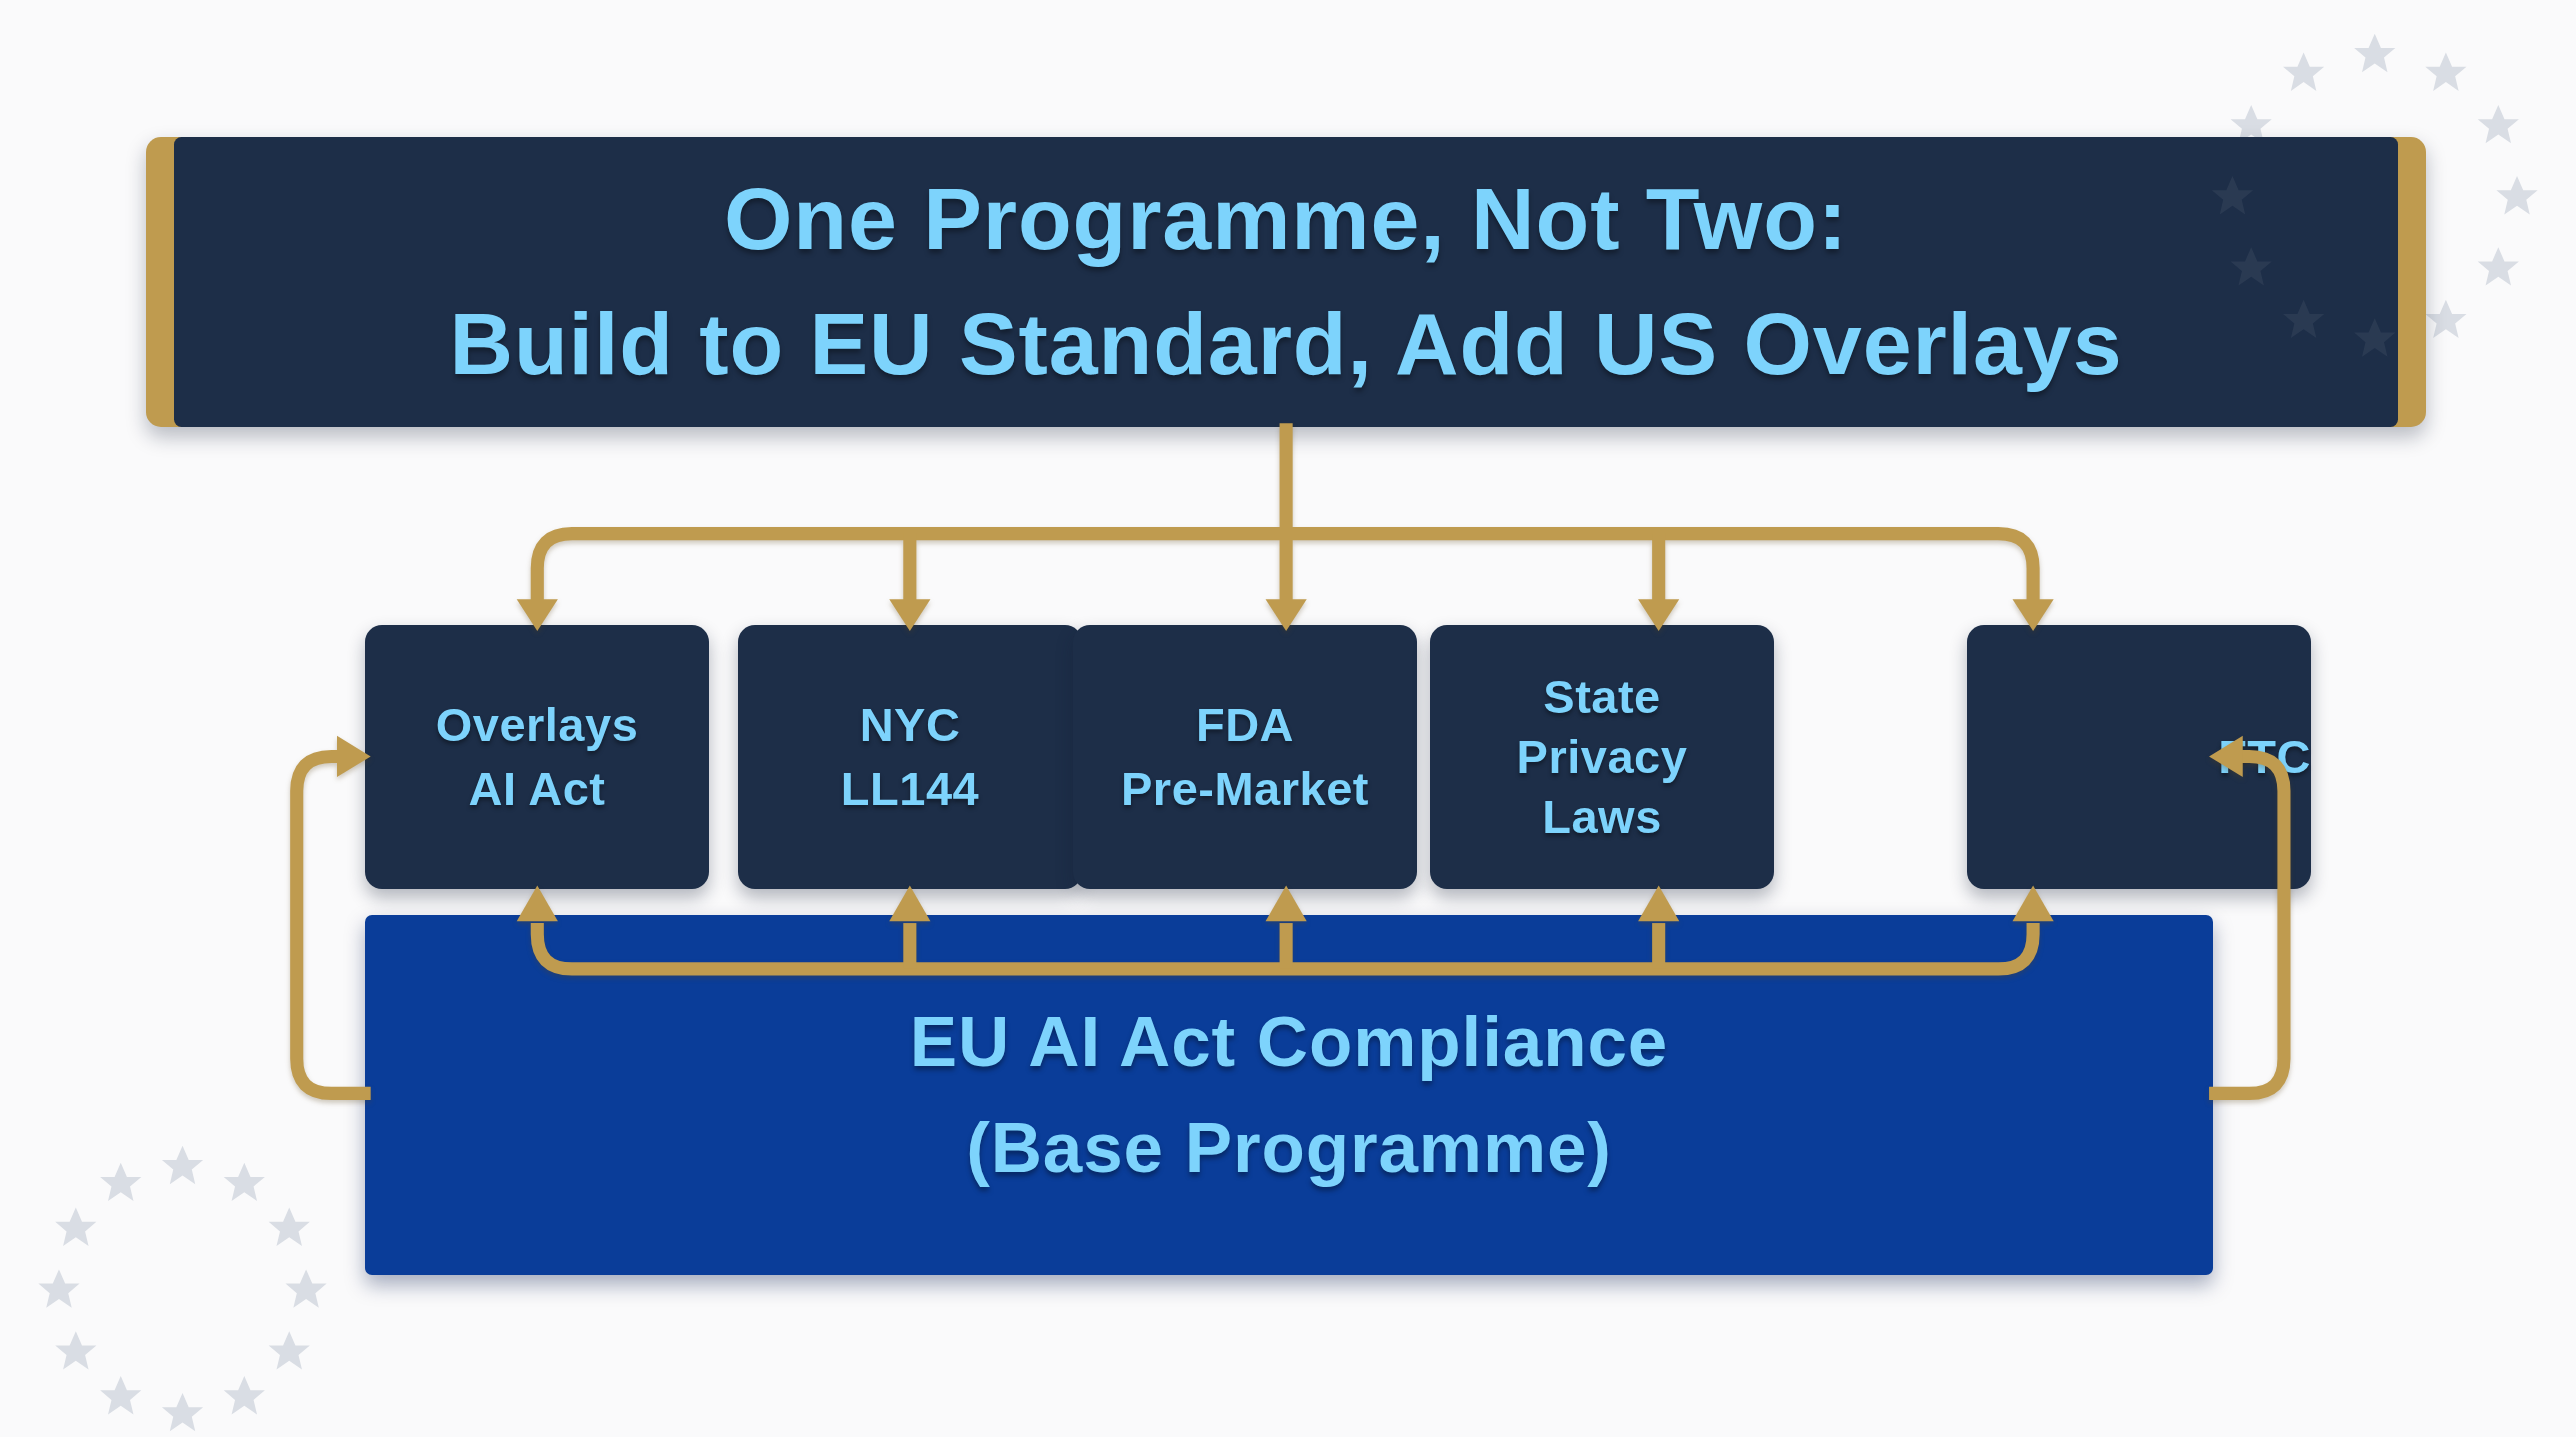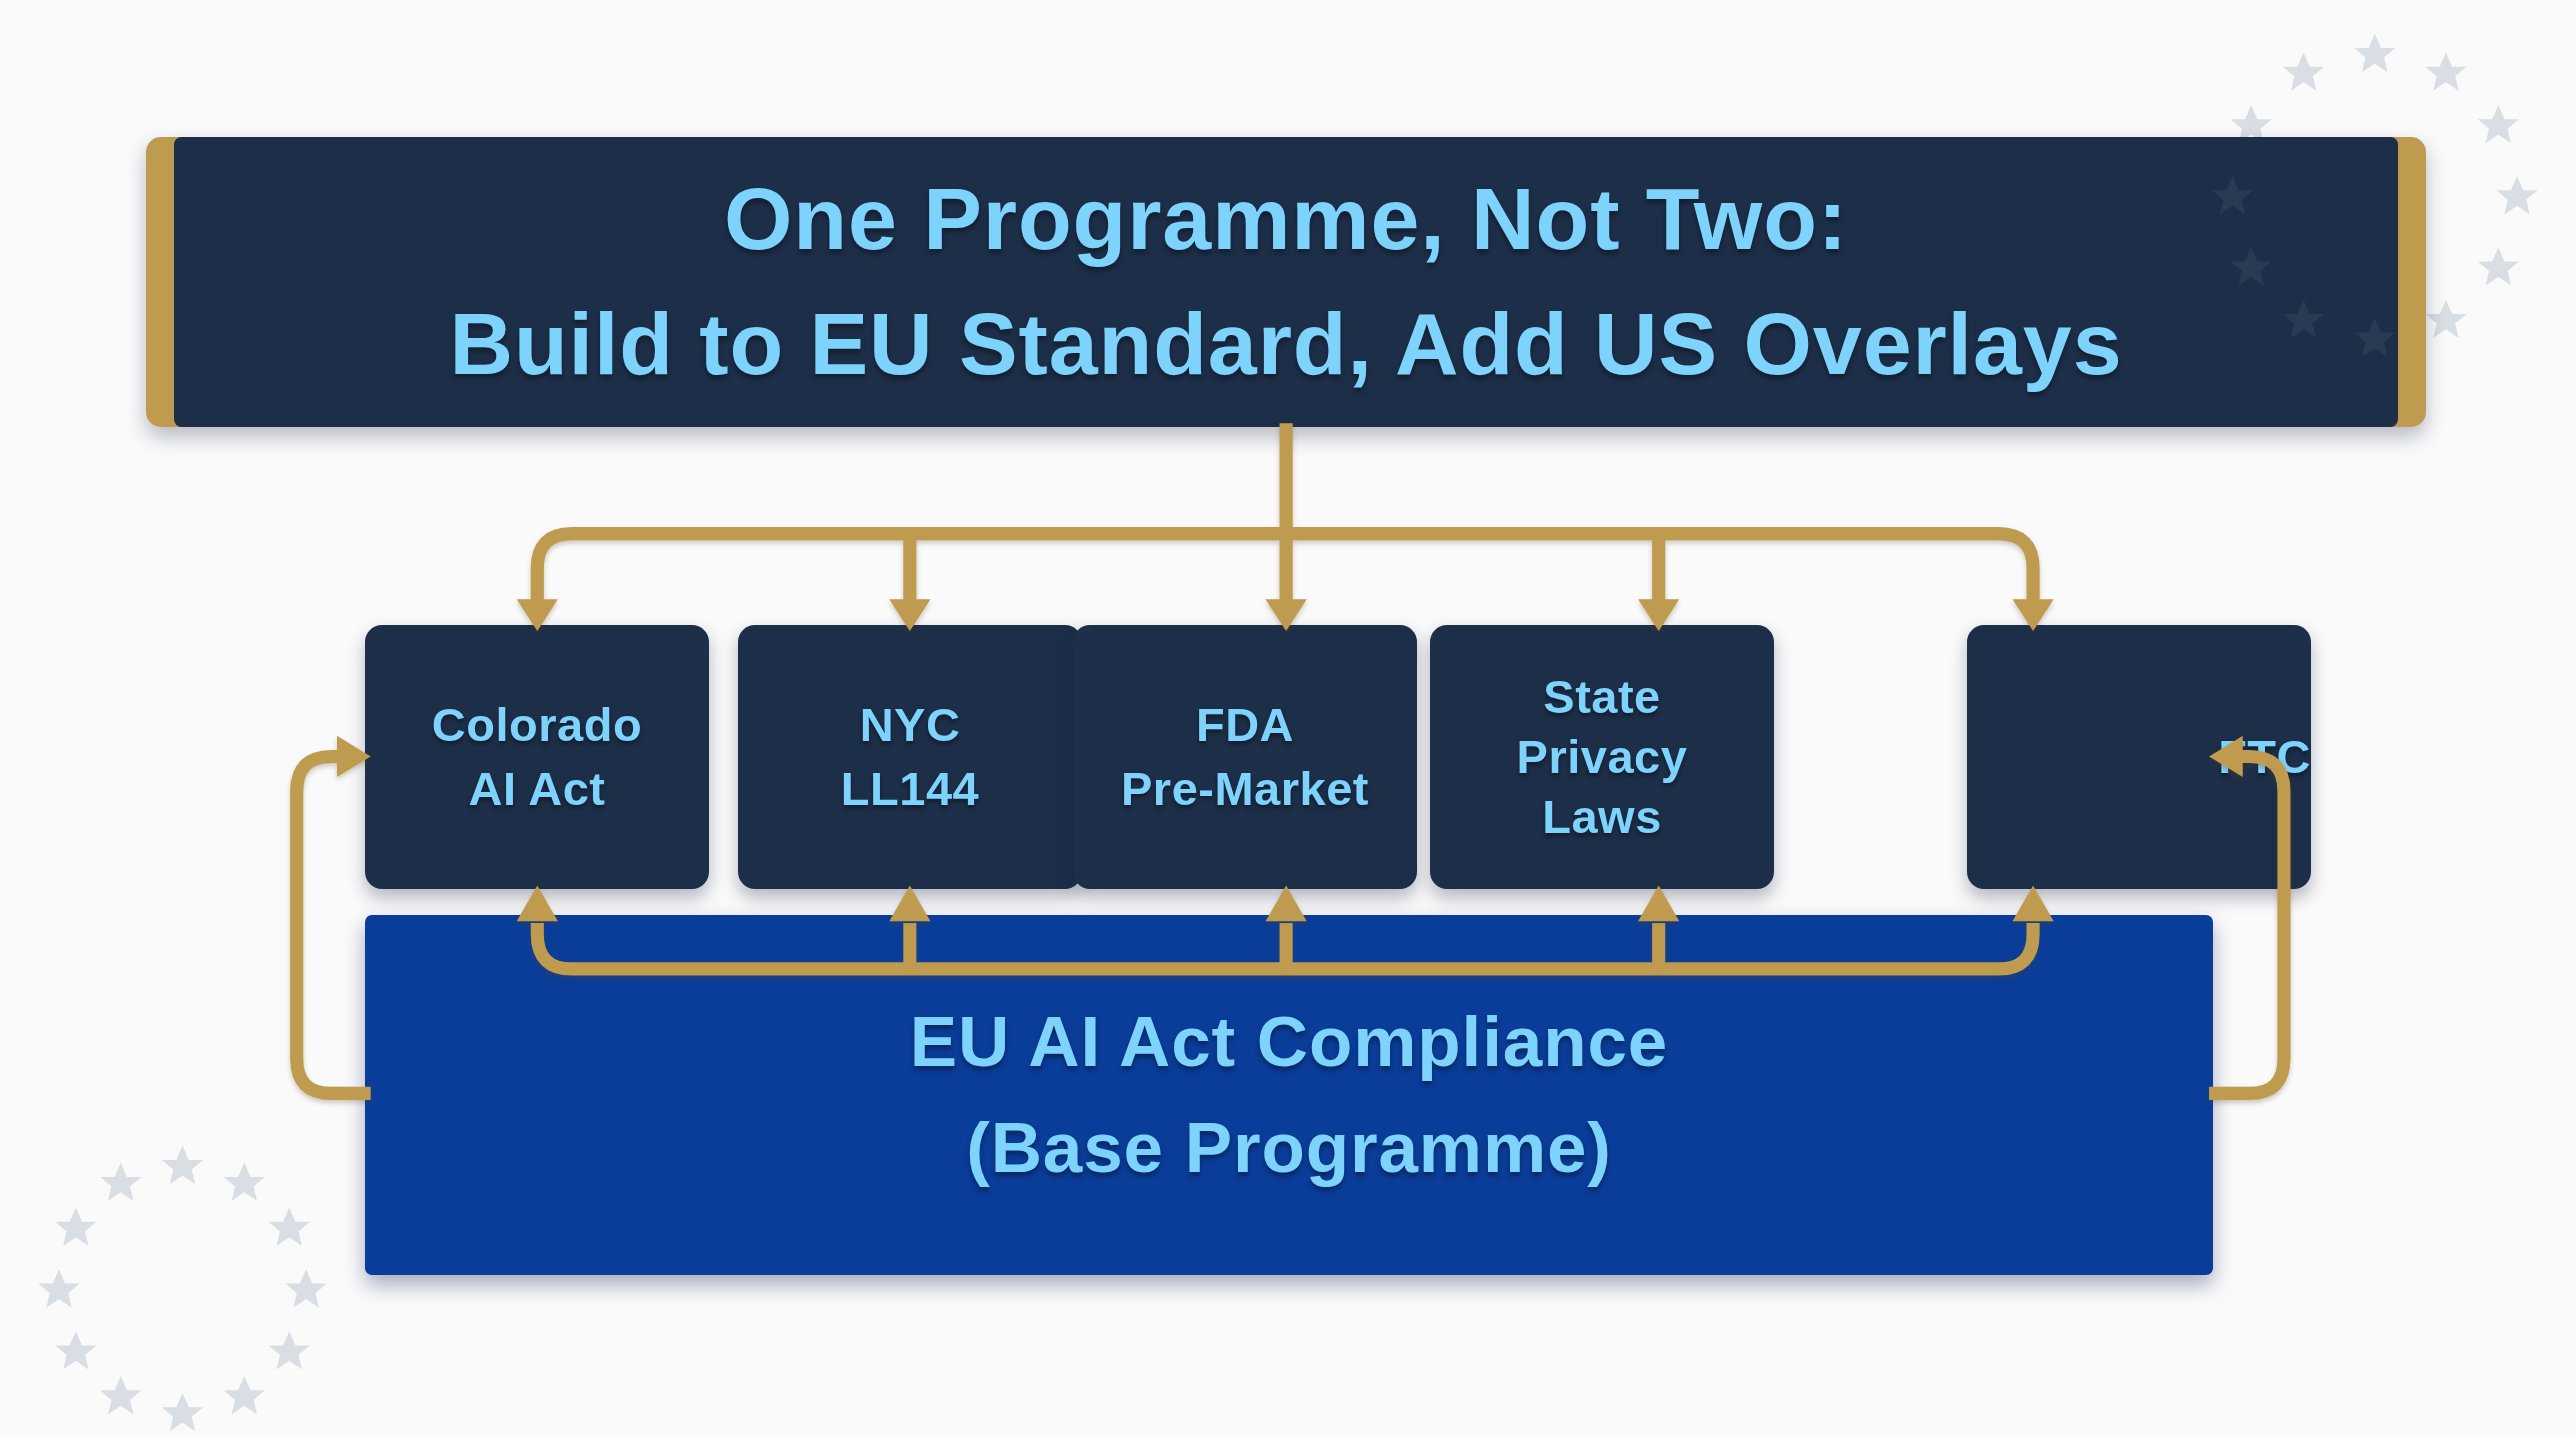--- a/index.html
+++ b/index.html
@@ -98,21 +98,21 @@
   <svg class="layer title-stars" viewBox="0 0 2752 1536">
     <g fill="rgba(255,255,255,0.06)">
       <use href="#star-shape" transform="translate(2385,210)"></use>
       <use href="#star-shape" transform="translate(2405,286)"></use>
       <use href="#star-shape" transform="translate(2461,342)"></use>
       <use href="#star-shape" transform="translate(2537,362)"></use>
     </g>
   </svg>
 
   <div class="box overlay-box ob1">
-    <div class="overlay-line">Colorado</div>
+    <div class="overlay-line">Overlays</div>
     <div class="overlay-line">AI Act</div>
   </div>
   <div class="box overlay-box ob2">
     <div class="overlay-line">NYC</div>
     <div class="overlay-line">LL144</div>
   </div>
   <div class="box overlay-box ob3">
     <div class="overlay-line">FDA</div>
     <div class="overlay-line">Pre-Market</div>
   </div>

